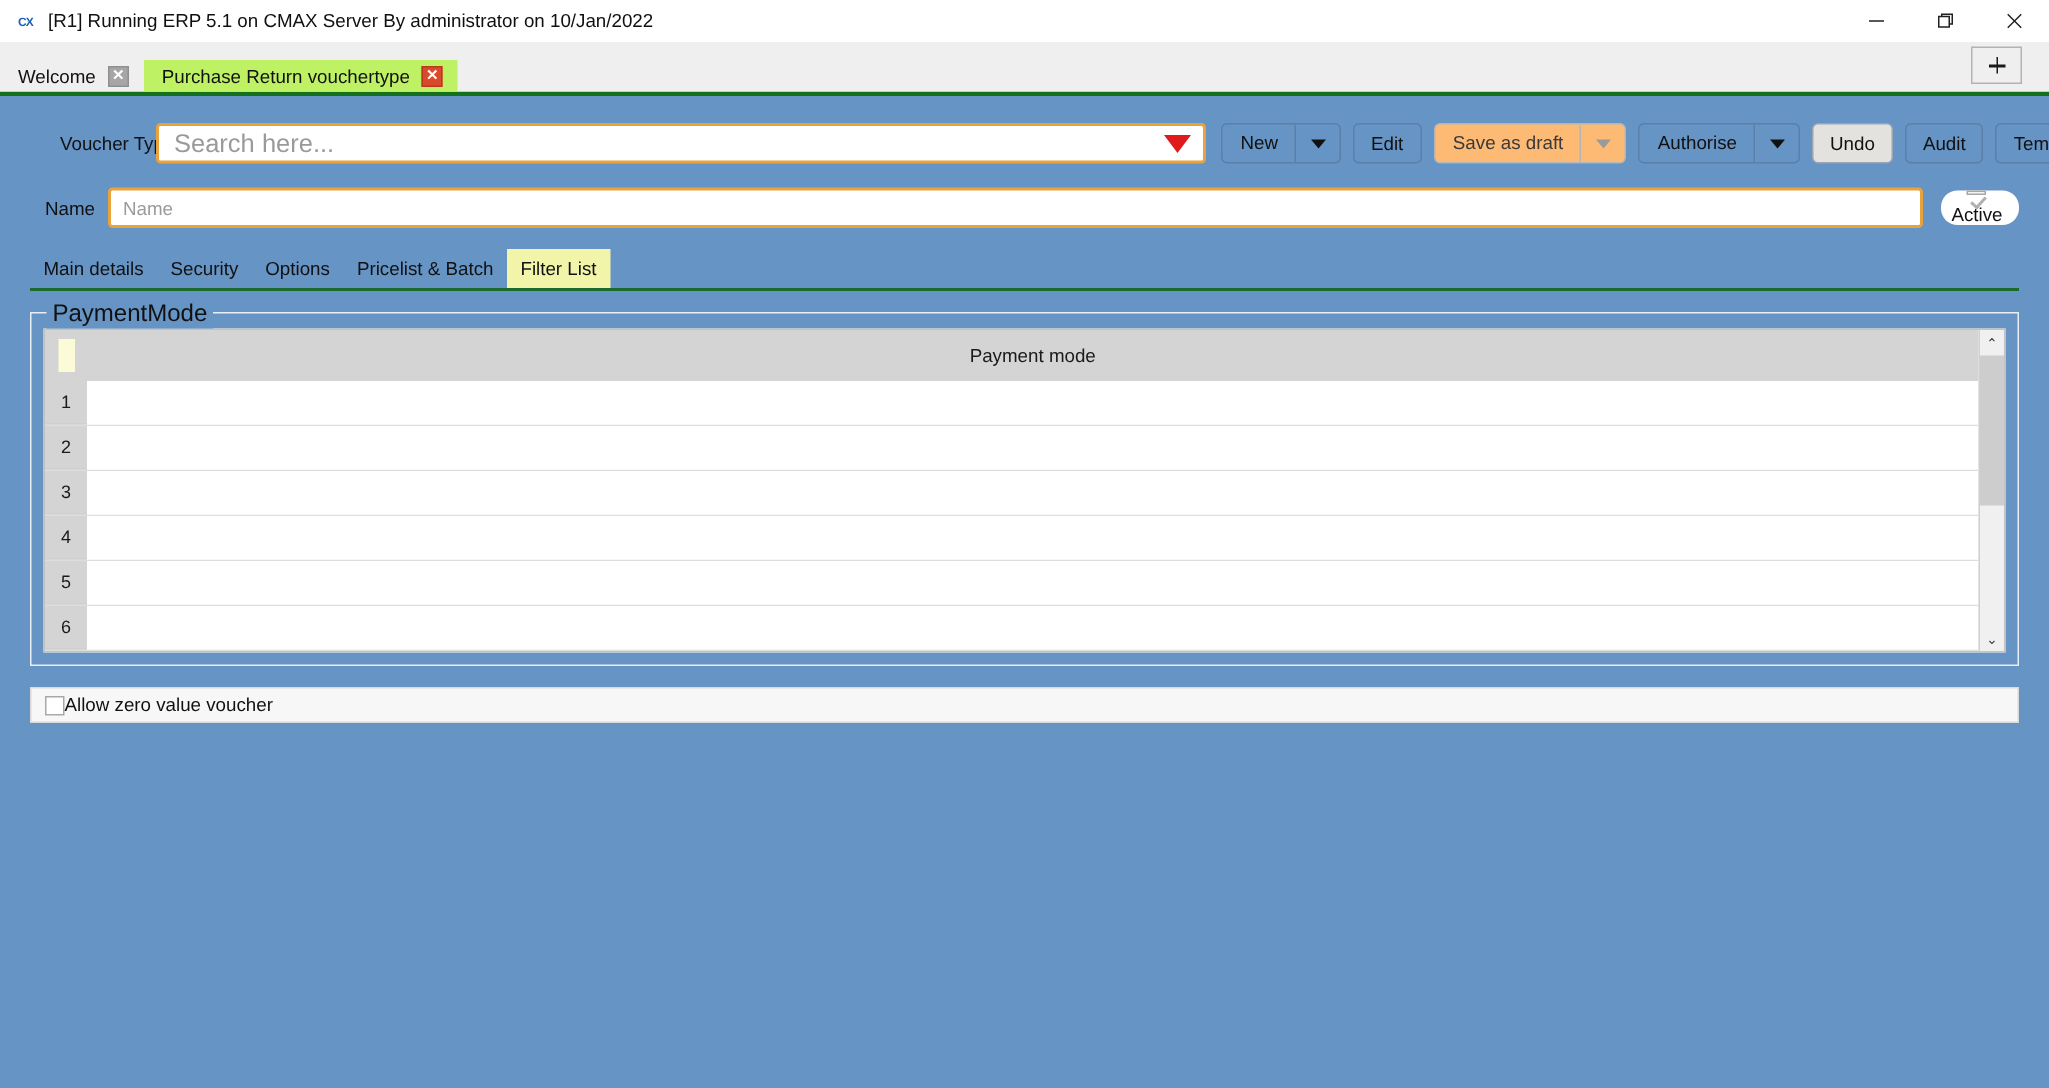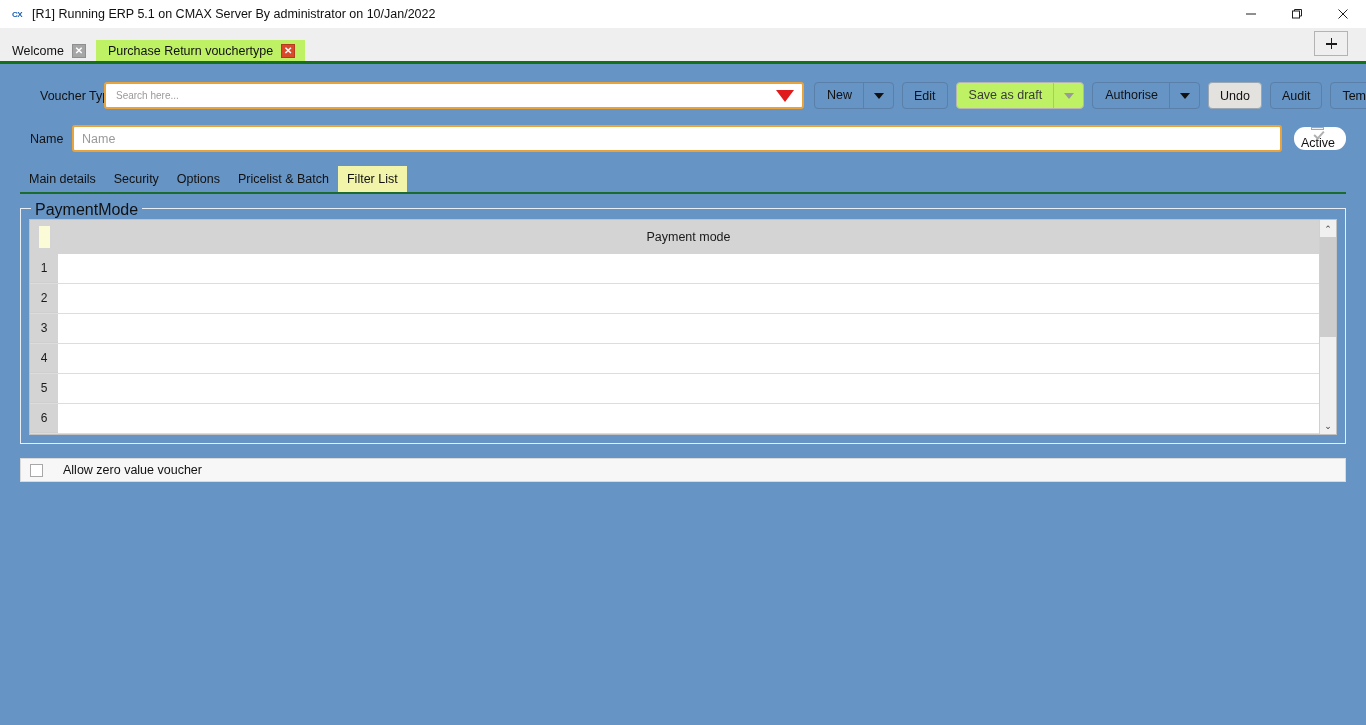--- a/index.html
+++ b/index.html
@@ -141,21 +141,21 @@
     border: 2px solid #e8a33d;
     border-radius: 3px;
     display: flex;
     align-items: center;
     padding: 0 8px;
     position: relative;
   }
   .search-wrap input {
     border: none; outline: none;
     flex: 1;
-    font-size: 10px;
+    font-size: 17px;
     font-family: "Liberation Sans", sans-serif;
     color: #c2410c;
     background: transparent;
   }
   .search-wrap input::placeholder { color: #9a9a9a; }
   .red-caret {
     width: 0; height: 0;
     border-left: 9px solid transparent;
     border-right: 9px solid transparent;
     border-top: 12px solid #e01b1b;
@@ -173,21 +173,21 @@
     color: #111;
     font-size: 12.5px;
     font-family: "Liberation Sans", sans-serif;
     display: flex;
     align-items: center;
     cursor: pointer;
     padding: 0 11px;
     white-space: nowrap;
   }
   .btn.filled { background: #e4e2de; border-color: #9aa6b2; }
-  .btn.disabled { background: #bef264; border-color: #b5b5b5; color: #3a3a3a; cursor: default; }
+  .btn.disabled { background: #fdba74; border-color: #b5b5b5; color: #3a3a3a; cursor: default; }
   .btn.split { padding: 0; overflow: hidden; }
   .btn.split .split-label { padding: 0 11px 0 12px; line-height: 25px; }
   .btn.split .split-arrow {
     width: 30px; height: 25px;
     display: flex; align-items: center; justify-content: center;
     border-left: 1px solid #5a7fa8;
   }
   .btn.disabled .split-arrow { border-left-color: #b5b5b5; }
   .caret-dn {
     width: 0; height: 0;
@@ -369,21 +369,21 @@
 
   
   .zero-bar {
     margin: 14px 20px 0 20px;
     height: 24px;
     background: #f7f7f7;
     border: 1px solid #dadada;
     display: flex;
     align-items: center;
     padding-left: 9px;
-    gap: 20px;
+    gap: 0;
     cursor: pointer;
   }
   .zero-bar .chk2 {
     width: 13px; height: 13px;
     border: 1px solid #a8a8a8;
     background: #ffffff;
   }
   .zero-bar span { font-size: 12.5px; color: #111; }
 </style>
 </head>

